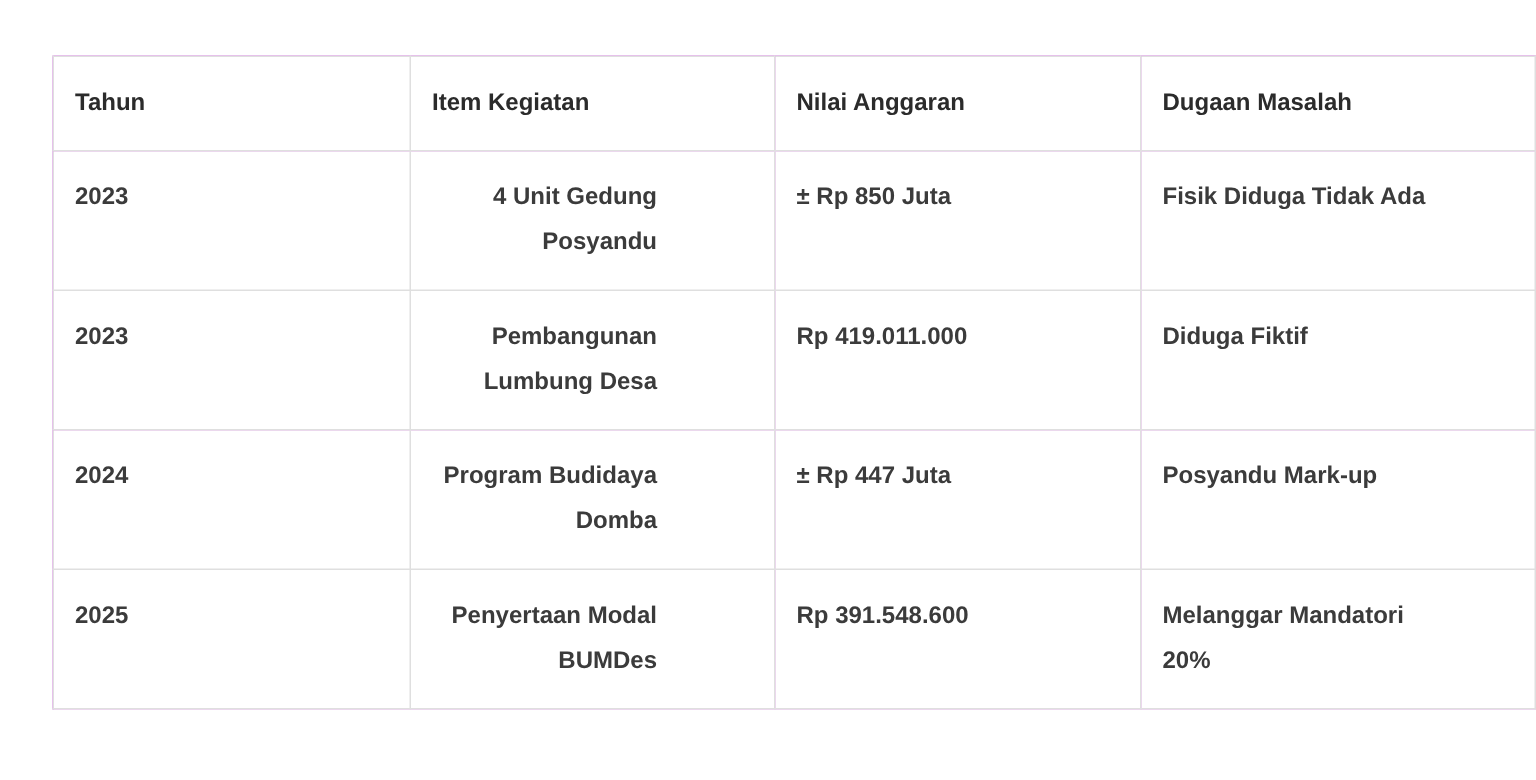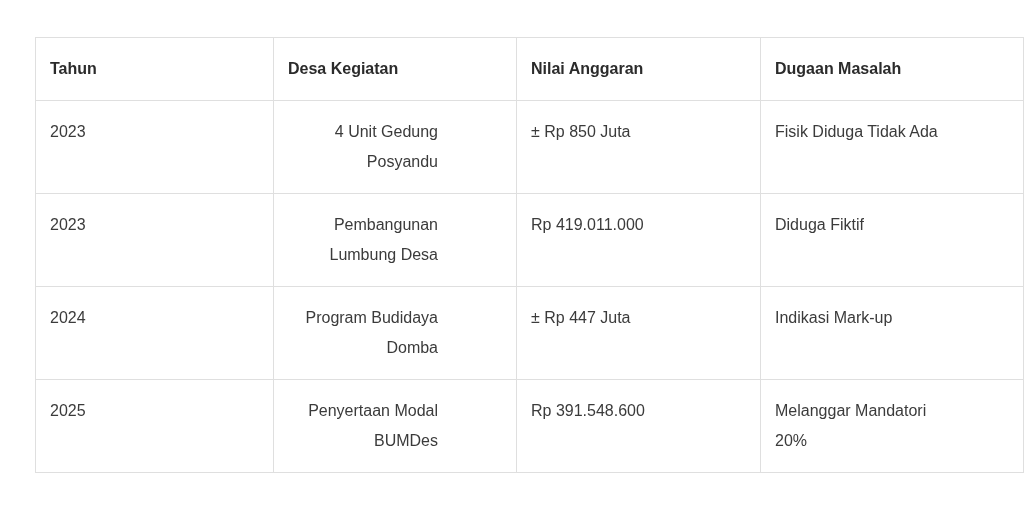--- a/index.html
+++ b/index.html
@@ -34,41 +34,41 @@
     line-height: 30px;
     box-sizing: border-box;
     background: #ffffff;
   }
   .data-table th {
     font-weight: bold;
     color: #2b2b2b;
     height: 63px;
   }
   .data-table td {
-    font-weight: normal;
+    font-weight: bold;
     color: #3b3b3b;
     height: 92px;
   }
   .col-0 { width: 238px; }
   .col-1 { width: 243px; }
   .col-2 { width: 244px; }
   .col-3 { width: 263px; }
   
   td .wrap-item    { display: block; max-width: 150px; text-align: right; }
   td .wrap-masalah { display: block; max-width: 178px; }
 </style>
 </head>
 <body>
 
 <div class="page">
   <table class="data-table">
     <thead>
       <tr>
         <th class="col-0">Tahun</th>
-        <th class="col-1">Desa Kegiatan</th>
+        <th class="col-1">Item Kegiatan</th>
         <th class="col-2">Nilai Anggaran</th>
         <th class="col-3">Dugaan Masalah</th>
       </tr>
     </thead>
     <tbody>
       <tr>
         <td class="col-0">2023</td>
         <td class="col-1">
             <span class="wrap-item">4 Unit Gedung Posyandu</span>
           </td>
@@ -87,21 +87,21 @@
             <span class="wrap-masalah">Diduga Fiktif</span>
           </td>
       </tr>
       <tr>
         <td class="col-0">2024</td>
         <td class="col-1">
             <span class="wrap-item">Program Budidaya Domba</span>
           </td>
         <td class="col-2">± Rp 447 Juta</td>
         <td class="col-3">
-            <span class="wrap-masalah">Indikasi Mark-up</span>
+            <span class="wrap-masalah">Posyandu Mark-up</span>
           </td>
       </tr>
       <tr>
         <td class="col-0">2025</td>
         <td class="col-1">
             <span class="wrap-item">Penyertaan Modal BUMDes</span>
           </td>
         <td class="col-2">Rp 391.548.600</td>
         <td class="col-3">
             <span class="wrap-masalah">Melanggar Mandatori 20%</span>

